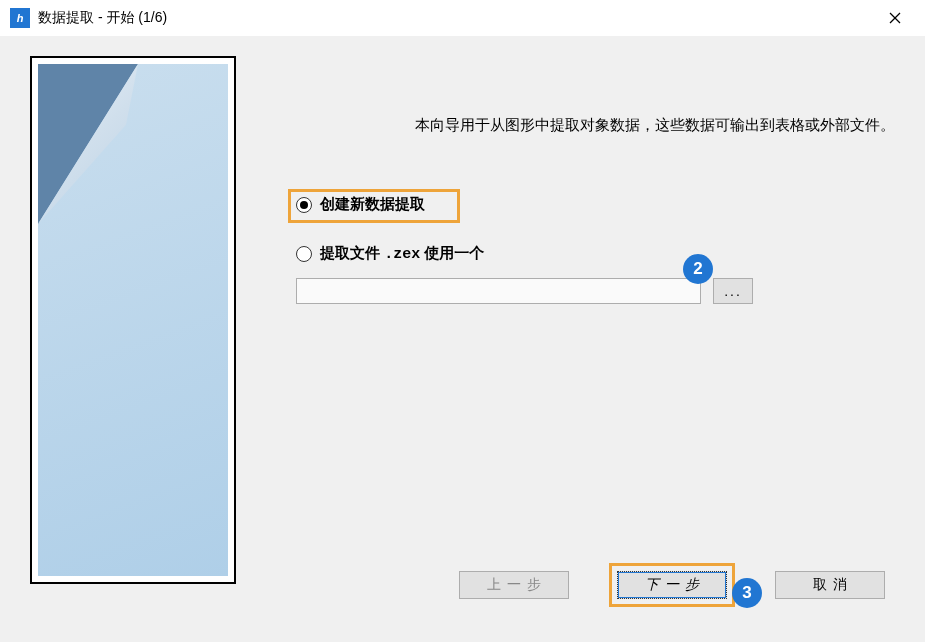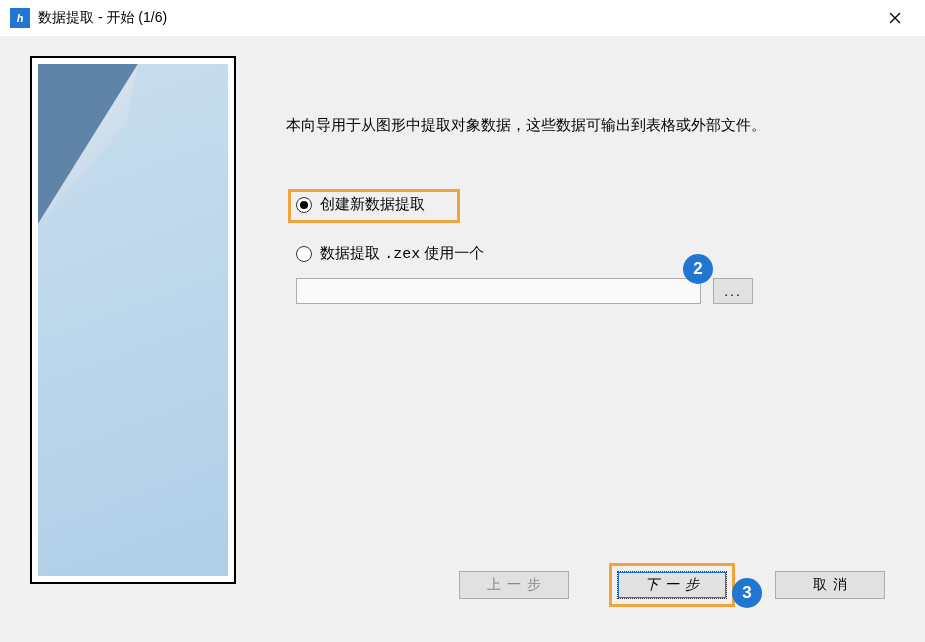--- a/index.html
+++ b/index.html
@@ -94,29 +94,31 @@
     }
     .main-panel {
       flex: 1;
       padding: 60px 0 0 50px;
       position: relative;
     }
     .desc-text {
       font-size: 15px;
       color: #000;
       margin-bottom: 60px;
+      text-align: right;
     }
     .radio-group {
       margin-left: 10px;
     }
     .radio-row {
       display: flex;
       align-items: center;
       margin-bottom: 30px;
       position: relative;
+      font-weight: bold;
     }
     .radio-highlight {
       position: absolute;
       left: -8px;
       top: -6px;
       width: 172px;
       height: 34px;
       border: 3px solid #eea43a;
       pointer-events: none;
     }
@@ -261,21 +263,21 @@
       <div class="radio-group">
         <div class="radio-row">
           <div class="radio-highlight"></div>
           <span class="radio-input checked"></span>
           <span class="radio-label">创建新数据提取</span>
         </div>
 
         <div class="radio-row" style="margin-bottom:10px;">
           <span class="radio-input"></span>
           <span class="radio-label">
-            <span>数据提取 </span><span class="radio-label-mono">.zex</span><span> 使用一个</span>
+            <span>提取文件 </span><span class="radio-label-mono">.zex</span><span> 使用一个</span>
           </span>
         </div>
 
         <div class="file-row">
           <input class="file-input" type="text" disabled="" value="" style="">
           <div class="browse-btn">...</div>
         </div>
       </div>
 
       <div class="callout callout-2">2</div>

